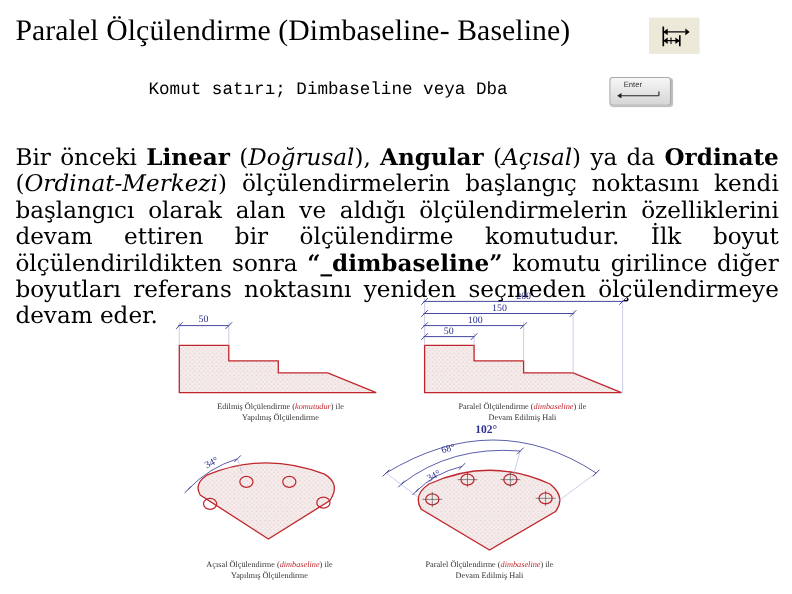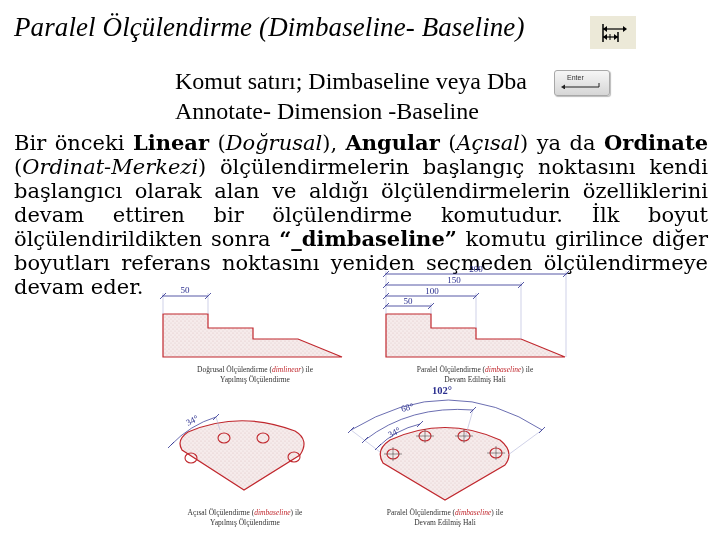--- a/index.html
+++ b/index.html
@@ -1,19 +1,19 @@
 <!DOCTYPE html>
 <html><head>
 <meta charset="utf-8">
 <style>
   html, body { margin: 0; padding: 0; background: #ffffff; }
   body { width: 720px; height: 540px; position: relative; overflow: hidden; font-family: "DejaVu Serif", "Liberation Serif", serif; color: #000; }
-  .title { position: absolute; left: 14px; top: 12px; font-family: "Liberation Serif", serif; font-style: italic; font-size: 27px; white-space: nowrap; letter-spacing: 0.1px; }
+  .title { position: absolute; left: 14px; top: 12px; font-family: "Liberation Serif", serif; font-size: 27px; white-space: nowrap; letter-spacing: 0.1px; }
   .title-icon { position: absolute; left: 590px; top: 16px; width: 46px; height: 33px; background: #ece9d8; display: flex; align-items: center; justify-content: center; }
-  .cmd { position: absolute; left: 135px; top: 66px; font-family: Liberation Serif, serif; font-size: 24px; line-height: 30px; white-space: nowrap; margin-left: 40px; }
+  .cmd { position: absolute; left: 135px; top: 66px; font-family: Liberation Mono, monospace; font-size: 16px; line-height: 30px; white-space: nowrap; }
   .enter-key { position: absolute; left: 554px; top: 70px; width: 54px; height: 24px; border-radius: 3px; background: linear-gradient(#f6f6f6, #d6d6d6); border: 1px solid #a8a8a8; box-shadow: 1px 1px 1px #bbb; }
   .enter-key .lbl { position: absolute; left: 12px; top: 3px; font-family: "Liberation Sans", sans-serif; font-size: 7px; color: #333; }
   .enter-key svg { position: absolute; left: 6px; top: 12px; }
   .para { position: absolute; left: 14px; top: 131px; width: 694px; font-family: "DejaVu Serif", serif; font-size: 21px; line-height: 24px; text-align: justify; }
   .para b { font-weight: bold; }
   .para i { font-style: italic; }
   .figs { position: absolute; left: 140px; top: 260px; width: 460px; height: 280px; }
   .cap { position: absolute; font-family: "Liberation Serif", serif; font-size: 7.5px; color: #333; text-align: center; line-height: 10px; white-space: nowrap; }
   .cap .cmdname { color: #c0272d; font-style: italic; }
 </style>
@@ -31,21 +31,20 @@
     <line x1="5" y1="16" x2="20" y2="16" stroke="#000" stroke-width="1.2"></line>
     <line x1="20" y1="11" x2="20" y2="21" stroke="#000" stroke-width="1.5"></line>
     <polygon points="9,13 5,16 9,19" fill="#000"></polygon>
     <polygon points="16,13 20,16 16,19" fill="#000"></polygon>
     <line x1="12" y1="13" x2="12" y2="19" stroke="#000" stroke-width="1"></line>
   </svg>
 </div>
 
 <div class="cmd">
   <div>Komut satırı; Dimbaseline  veya Dba</div>
-  <div>Annotate- Dimension -Baseline</div>
 </div>
 
 <div class="enter-key">
   <span class="lbl">Enter</span>
   <svg width="42" height="6" viewBox="0 0 42 6">
     <line x1="3" y1="4" x2="38" y2="4" stroke="#222" stroke-width="1"></line>
     <line x1="38" y1="0" x2="38" y2="4" stroke="#222" stroke-width="1"></line>
     <polygon points="0,4 4,1.5 4,6.5" fill="#222"></polygon>
   </svg>
 </div>
@@ -158,21 +157,21 @@
           <line x1="285" y1="169" x2="285" y2="183"></line>
         <line x1="315" y1="176" x2="333" y2="176"></line>
           <line x1="324" y1="169" x2="324" y2="183"></line>
         <line x1="347" y1="193" x2="365" y2="193"></line>
           <line x1="356" y1="186" x2="356" y2="200"></line>
       </g>
     </g>
   </svg>
 
   <div class="cap" style="left:25px; top:105px; width:180px;">
-    <span>Doğrusal Ölçülendirme (</span><span class="cmdname">dimlinear</span><span>) ile</span><br>
+    <span>Edilmiş Ölçülendirme (</span><span class="cmdname">komutudur</span><span>) ile</span><br>
     <span>Yapılmış Ölçülendirme</span>
   </div>
   <div class="cap" style="left:245px; top:105px; width:180px;">
     <span>Paralel Ölçülendirme (</span><span class="cmdname">dimbaseline</span><span>) ile</span><br>
     <span>Devam Edilmiş Hali</span>
   </div>
   <div class="cap" style="left:15px; top:248px; width:180px;">
     <span>Açısal Ölçülendirme (</span><span class="cmdname">dimbaseline</span><span>) ile</span><br>
     <span>Yapılmış Ölçülendirme</span>
   </div>

